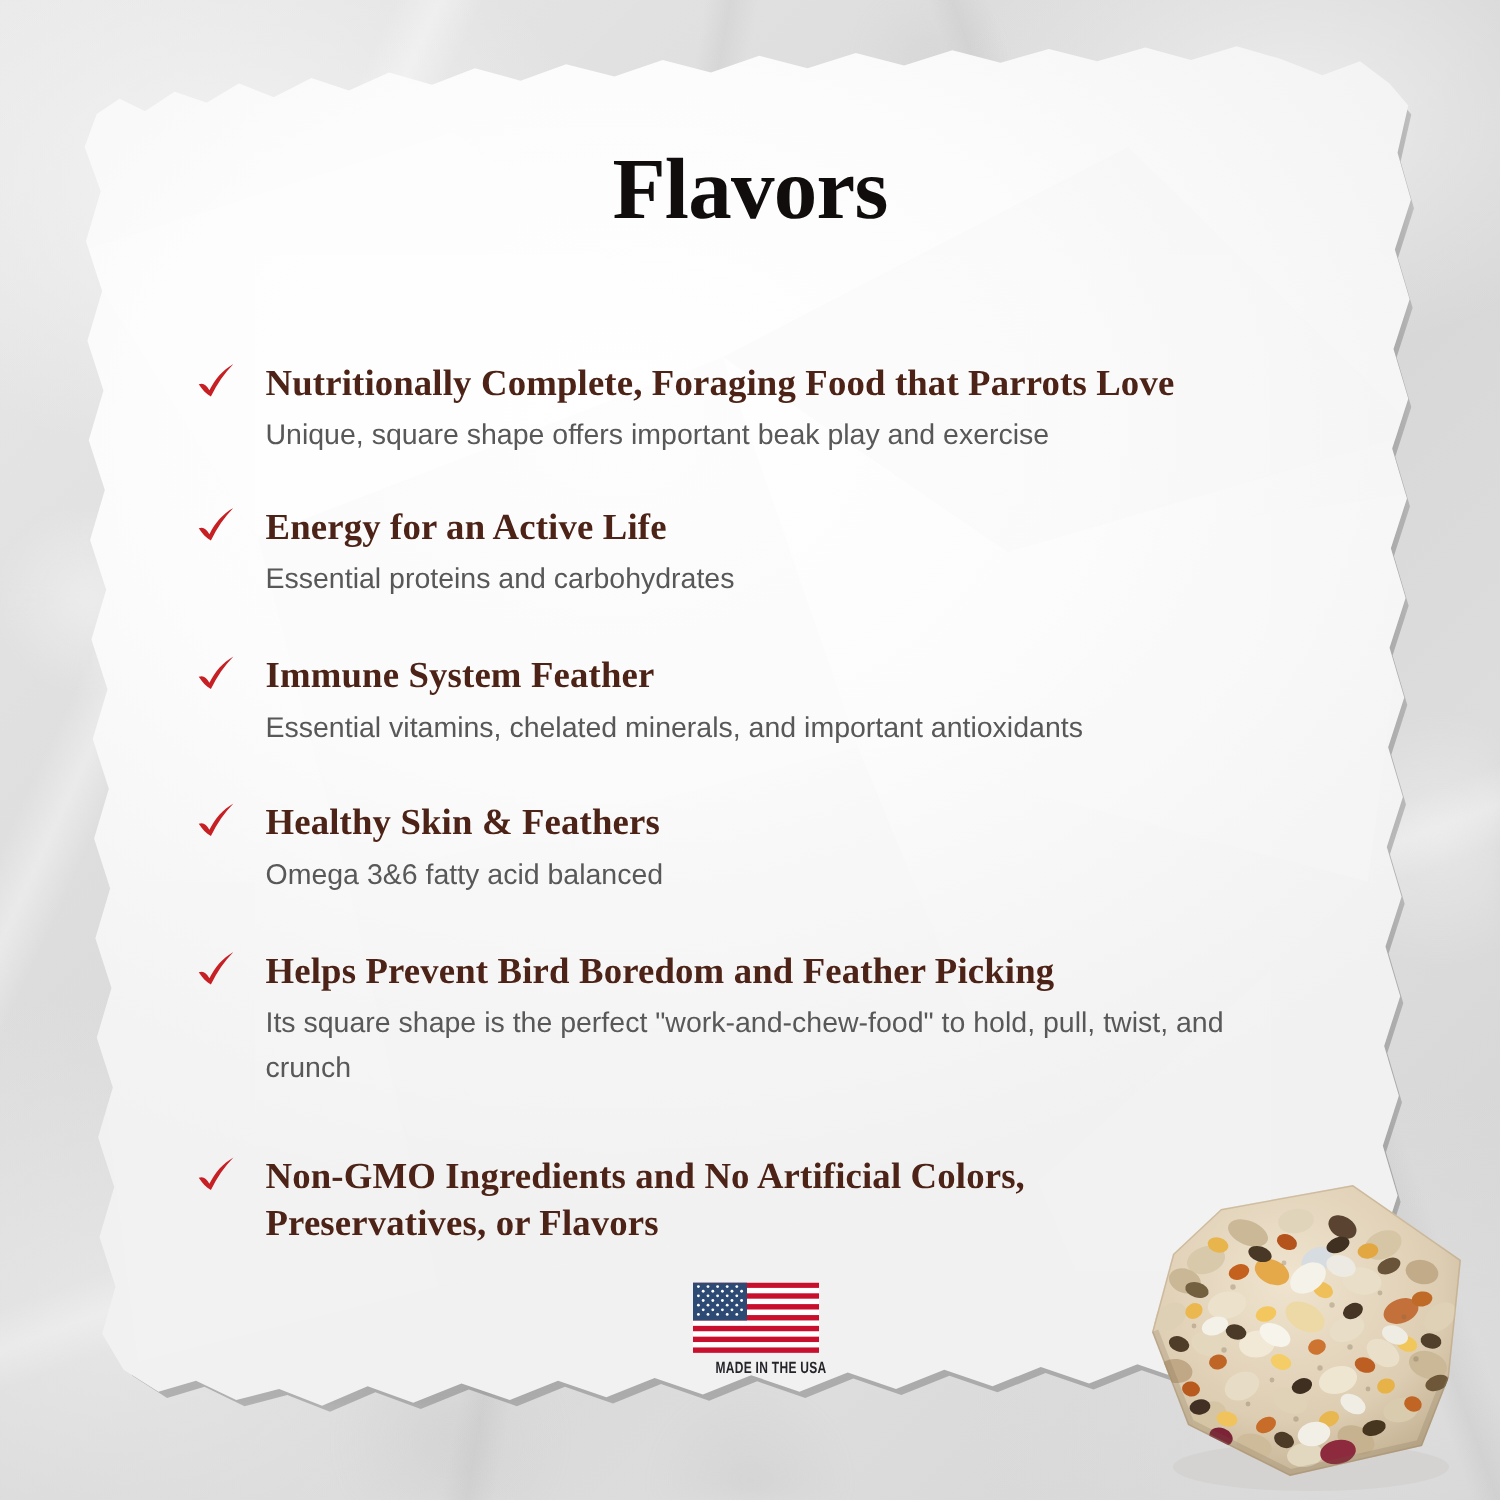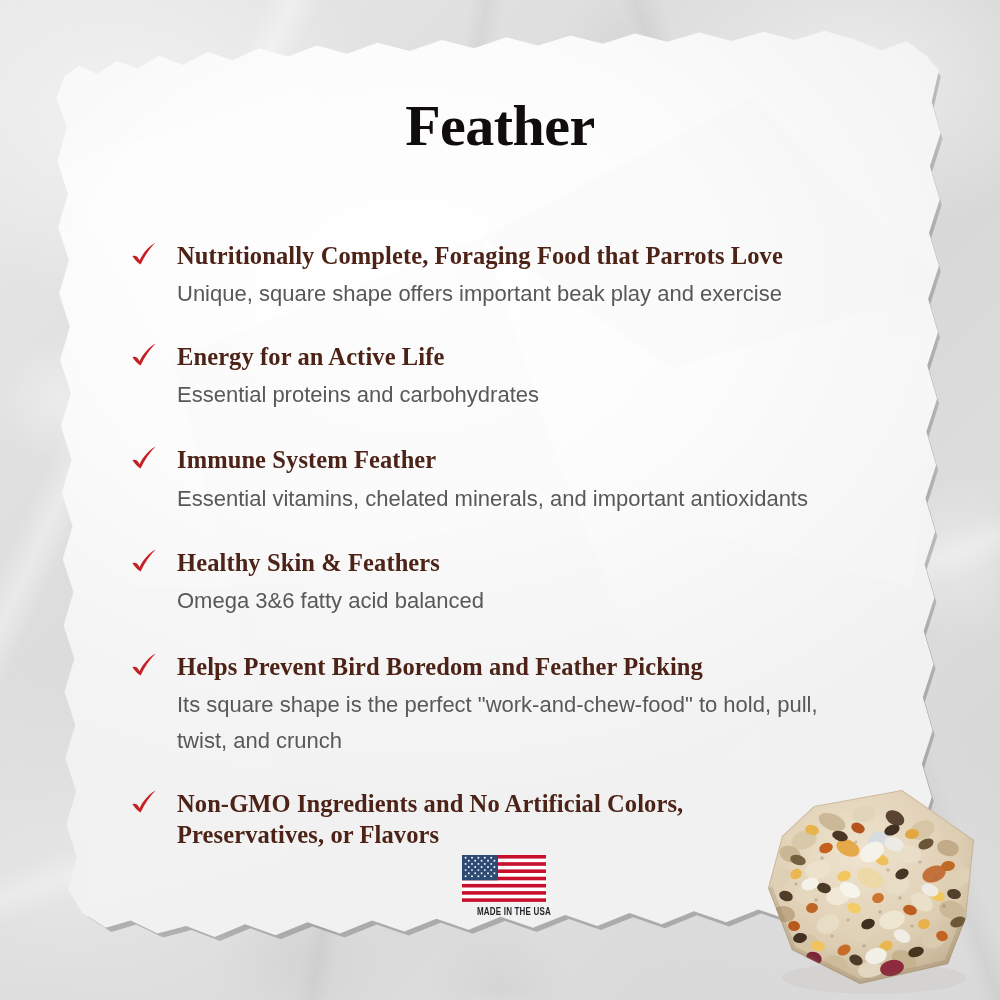--- a/index.html
+++ b/index.html
@@ -177,21 +177,21 @@
     font-size: 24.5px;
     line-height: 1.27;
     color: #4d2317;
     letter-spacing: .1px;
     margin: 0 0 5px 0;
   }
 
   .benefit-sub {
     font-family: "Liberation Sans", sans-serif;
     font-weight: 400;
-    font-size: 22px;
+    font-size: 19px;
     line-height: 1.62;
     color: #585858;
     margin: 0;
     max-width: 700px;
   }
 
   
   .usa-badge {
     position: absolute;
     left: 462px;
@@ -244,21 +244,21 @@
       <polygon points="520,470 620,340 894,300 860,560" fill="#fafafa" opacity="0.45"></polygon>
       <polygon points="180,560 520,470 640,760 240,830" fill="#f3f3f3" opacity="0.4"></polygon>
       <polygon points="640,760 860,560 894,860 700,900" fill="#f6f6f6" opacity="0.4"></polygon>
       <polygon points="0,560 180,560 240,830 40,880" fill="#f8f8f8" opacity="0.4"></polygon>
       <polygon points="0,0 250,60 0,140" fill="#fbfbfb" opacity="0.5"></polygon>
     </svg>
   </div>
 
   <div class="content">
 
-    <div class="page-title">Feather</div>
+    <div class="page-title">Flavors</div>
 
     <div class="benefits-list">
 
       <div class="benefit-item" style="margin-bottom:29px;margin-top:44px;">
         <svg class="check-icon" viewBox="0 0 30 30">
           <path d="M2.5 15.2 C5.4 14.0 7.6 15.4 9.6 19.2 C13.4 11.4 18.6 5.6 25.6 1.6 C19.6 7.8 14.6 15.0 10.6 23.4 C7.4 21.6 4.8 18.8 2.5 15.2 Z" fill="#c62025"></path>
         </svg>
         <div class="benefit-heading">Nutritionally Complete, Foraging Food that Parrots Love</div>
         <div class="benefit-sub">Unique, square shape offers important beak play and exercise</div>
       </div>
@@ -280,21 +280,21 @@
       </div>
 
       <div class="benefit-item" style="margin-bottom:32px;">
         <svg class="check-icon" viewBox="0 0 30 30">
           <path d="M2.5 15.2 C5.4 14.0 7.6 15.4 9.6 19.2 C13.4 11.4 18.6 5.6 25.6 1.6 C19.6 7.8 14.6 15.0 10.6 23.4 C7.4 21.6 4.8 18.8 2.5 15.2 Z" fill="#c62025"></path>
         </svg>
         <div class="benefit-heading">Healthy Skin &amp; Feathers</div>
         <div class="benefit-sub">Omega 3&amp;6 fatty acid balanced</div>
       </div>
 
-      <div class="benefit-item" style="margin-bottom:30px;">
+      <div class="benefit-item" style="margin-bottom:40px;">
         <svg class="check-icon" viewBox="0 0 30 30">
           <path d="M2.5 15.2 C5.4 14.0 7.6 15.4 9.6 19.2 C13.4 11.4 18.6 5.6 25.6 1.6 C19.6 7.8 14.6 15.0 10.6 23.4 C7.4 21.6 4.8 18.8 2.5 15.2 Z" fill="#c62025"></path>
         </svg>
         <div class="benefit-heading">Helps Prevent Bird Boredom and Feather Picking</div>
         <div class="benefit-sub" style="max-width:680px;">Its square shape is the perfect "work-and-chew-food" to hold, pull, twist, and crunch</div>
       </div>
 
       <div class="benefit-item" style="margin-bottom:0;">
         <svg class="check-icon" viewBox="0 0 30 30">
           <path d="M2.5 15.2 C5.4 14.0 7.6 15.4 9.6 19.2 C13.4 11.4 18.6 5.6 25.6 1.6 C19.6 7.8 14.6 15.0 10.6 23.4 C7.4 21.6 4.8 18.8 2.5 15.2 Z" fill="#c62025"></path>

